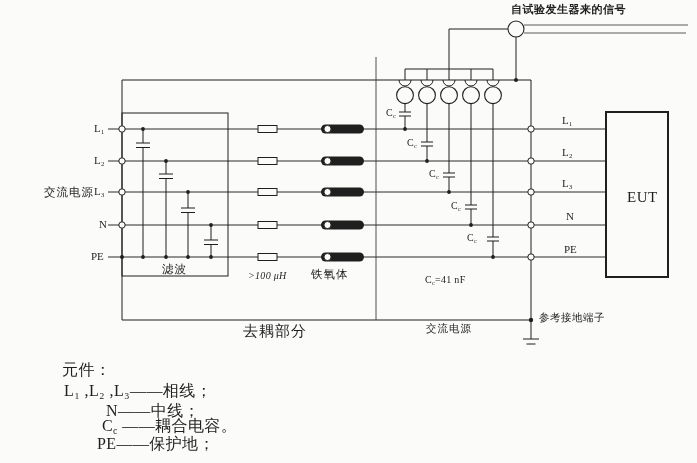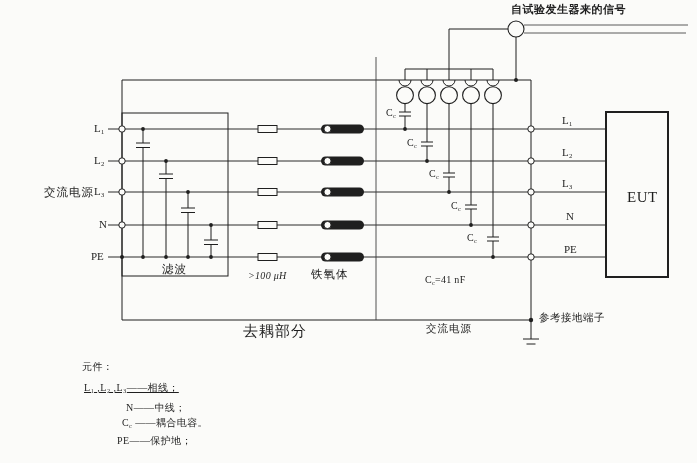--- a/index.html
+++ b/index.html
@@ -22,21 +22,21 @@
   svg.circuit circle.term { fill:var(--paper); stroke:var(--ink); stroke-width:1; }
   svg.circuit circle.ring { fill:var(--paper); stroke:var(--ink); stroke-width:1; }
   svg.circuit circle.dot  { fill:var(--ink); stroke:none; }
   svg.circuit circle.node { fill:none; stroke:var(--ink); stroke-width:1.1; }
   .lbl { position:absolute; white-space:nowrap; line-height:1.1; color:var(--ink); }
   .cn   { font-size:11.5px; letter-spacing:1px;font-family:Liberation Mono, monospace; }
   .cn-b { font-size:11px; font-weight:700; letter-spacing:0.5px; }
   .sm   { font-size:10px; letter-spacing:0.3px; }
   .wirelbl { font-size:11px; }
   .sub { font-size:0.62em; vertical-align:-0.28em; }
-  .legend-row { position:absolute; font-size:10px; letter-spacing:0.4px;margin-left:20px; }
+  .legend-row { position:absolute; font-size:16px; letter-spacing:0.4px; }
 </style>
 </head>
 <body>
 
 <div class="stage">
 
   <svg class="circuit" width="697" height="463" viewBox="0 0 697 463">
 
     <g>
       <line class="wire" x1="108" y1="129" x2="606" y2="129"></line>
@@ -251,19 +251,19 @@
   <span class="lbl cn" style="left:311px; top:269px;">铁氧体</span>
 
   <span class="lbl cn" style="left:243px; top:325px; font-size:15px;">去耦部分</span>
   <span class="lbl cn" style="left:426px; top:324px; font-size:10.5px;">交流电源</span>
   <span class="lbl cn" style="left:539px; top:313px; font-size:10.5px; letter-spacing:0.5px;">参考接地端子</span>
 
   <span class="lbl" style="left:627px; top:189px; font-size:15px; letter-spacing:0.5px;">EUT</span>
 
   <div>
     <div class="legend-row" style="left:62px; top:360px;">元件：</div>
-    <div class="legend-row" style="left:64px; top:381px;text-decoration:underline;"><span>L₁ ,L₂ ,L₃</span><span>——相线；</span></div>
+    <div class="legend-row" style="left:64px; top:381px;"><span>L₁ ,L₂ ,L₃</span><span>——相线；</span></div>
     <div class="legend-row" style="left:106px; top:401px;"><span>N</span><span>——中线；</span></div>
     <div class="legend-row" style="left:97px; top:434px;"><span>PE</span><span>——保护地；</span></div>
     <div class="legend-row" style="left:102px; top:416px;"><span>C</span><span class="sub">c</span><span> </span><span>——耦合电容。</span></div>
   </div>
 
 </div>
 
 </body></html>

